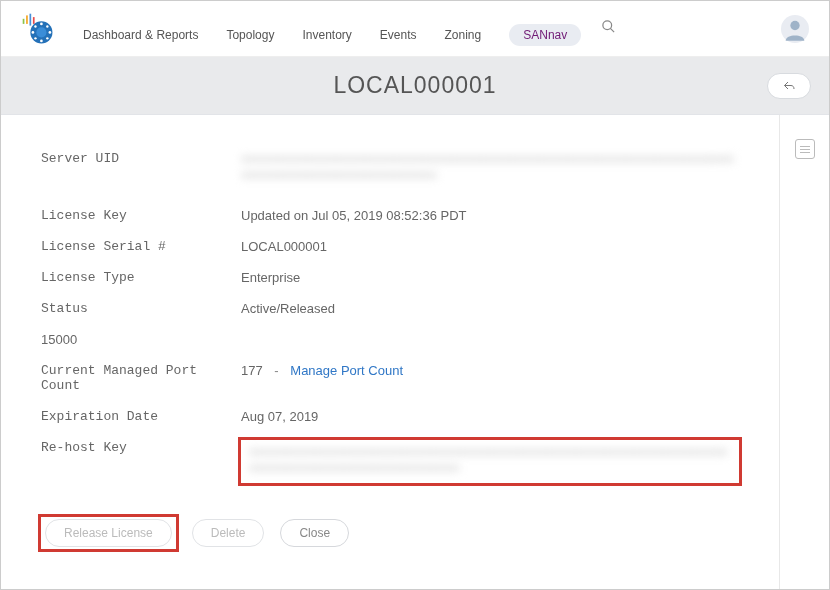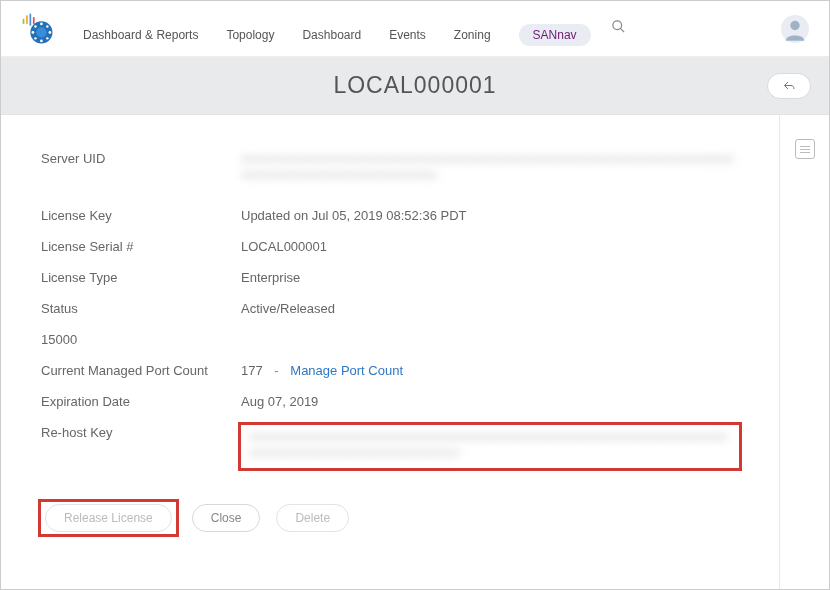--- a/index.html
+++ b/index.html
@@ -70,21 +70,21 @@
     display: flex; flex-direction: column; align-items: center;
     padding-top: 24px;
   }
   .sidebar .box-icon {
     width: 20px; height: 20px; border: 1px solid #bbb; border-radius: 3px;
     display: flex; flex-direction: column; justify-content: center; align-items: center;
     gap: 2px; cursor: pointer;
   }
   .sidebar .box-icon span { width: 10px; height: 1px; background: #bbb; }
   .row { display: flex; align-items: flex-start; padding: 8px 0; font-size: 13px; color: #666; }
-  .row .label { width: 200px; flex-shrink: 0; }
+  .row .label { width: 200px; flex-shrink: 0; font-family: Liberation Mono, monospace; }
   .row .value { flex: 1; color: #666; }
   .blurred {
     display: inline-block; width: 100%; height: 38px;
     color: #ddd;
     filter: blur(4px);
     font-size: 12px; line-height: 16px;
     word-break: break-all;
     overflow: hidden;
   }
   .blurred.short { height: 32px; }
@@ -126,21 +126,21 @@
       <circle cx="34" cy="24" r="1.6" fill="#fff"></circle>
       <circle cx="17" cy="17" r="1.4" fill="#fff"></circle>
       <circle cx="31" cy="17" r="1.4" fill="#fff"></circle>
       <circle cx="17" cy="31" r="1.4" fill="#fff"></circle>
       <circle cx="31" cy="31" r="1.4" fill="#fff"></circle>
     </svg>
   </div>
   <div class="nav-items">
     <span class="nav-item">Dashboard &amp; Reports</span>
     <span class="nav-item">Topology</span>
-    <span class="nav-item">Dashboard</span>
+    <span class="nav-item">Inventory</span>
     <span class="nav-item">Events</span>
     <span class="nav-item">Zoning</span>
     <span class="nav-item pill">SANnav</span>
   </div>
   <span class="search-btn">
     <svg width="15" height="15" viewBox="0 0 24 24" fill="none" stroke="#888" stroke-width="2">
       <circle cx="10" cy="10" r="7"></circle>
         <line x1="15" y1="15" x2="21" y2="21"></line>
     </svg>
   </span>
@@ -217,22 +217,22 @@
         <div class="redbox host-box">
           <span class="blurred short">■■■■■■■■■■■■■■■■■■■■■■■■■■■■■■■■■■■■■■■■■■■■■■■■■■■■■■■■■■■■■■■■■■■■■■■■■■■■■■■■■■■■■■■■■■■■■■■</span>
         </div>
       </div>
     </div>
 
     <div class="footer-row">
       <span class="redbox full">
         <button class="btn disabled">Release License</button>
       </span>
+      <button class="btn disabled">Delete</button>
       <button class="btn">Close</button>
-      <button class="btn disabled">Delete</button>
     </div>
 
   </div>
   <div class="sidebar">
     <div class="box-icon">
       <span></span>
         <span></span>
         <span></span>
     </div>
   </div>

